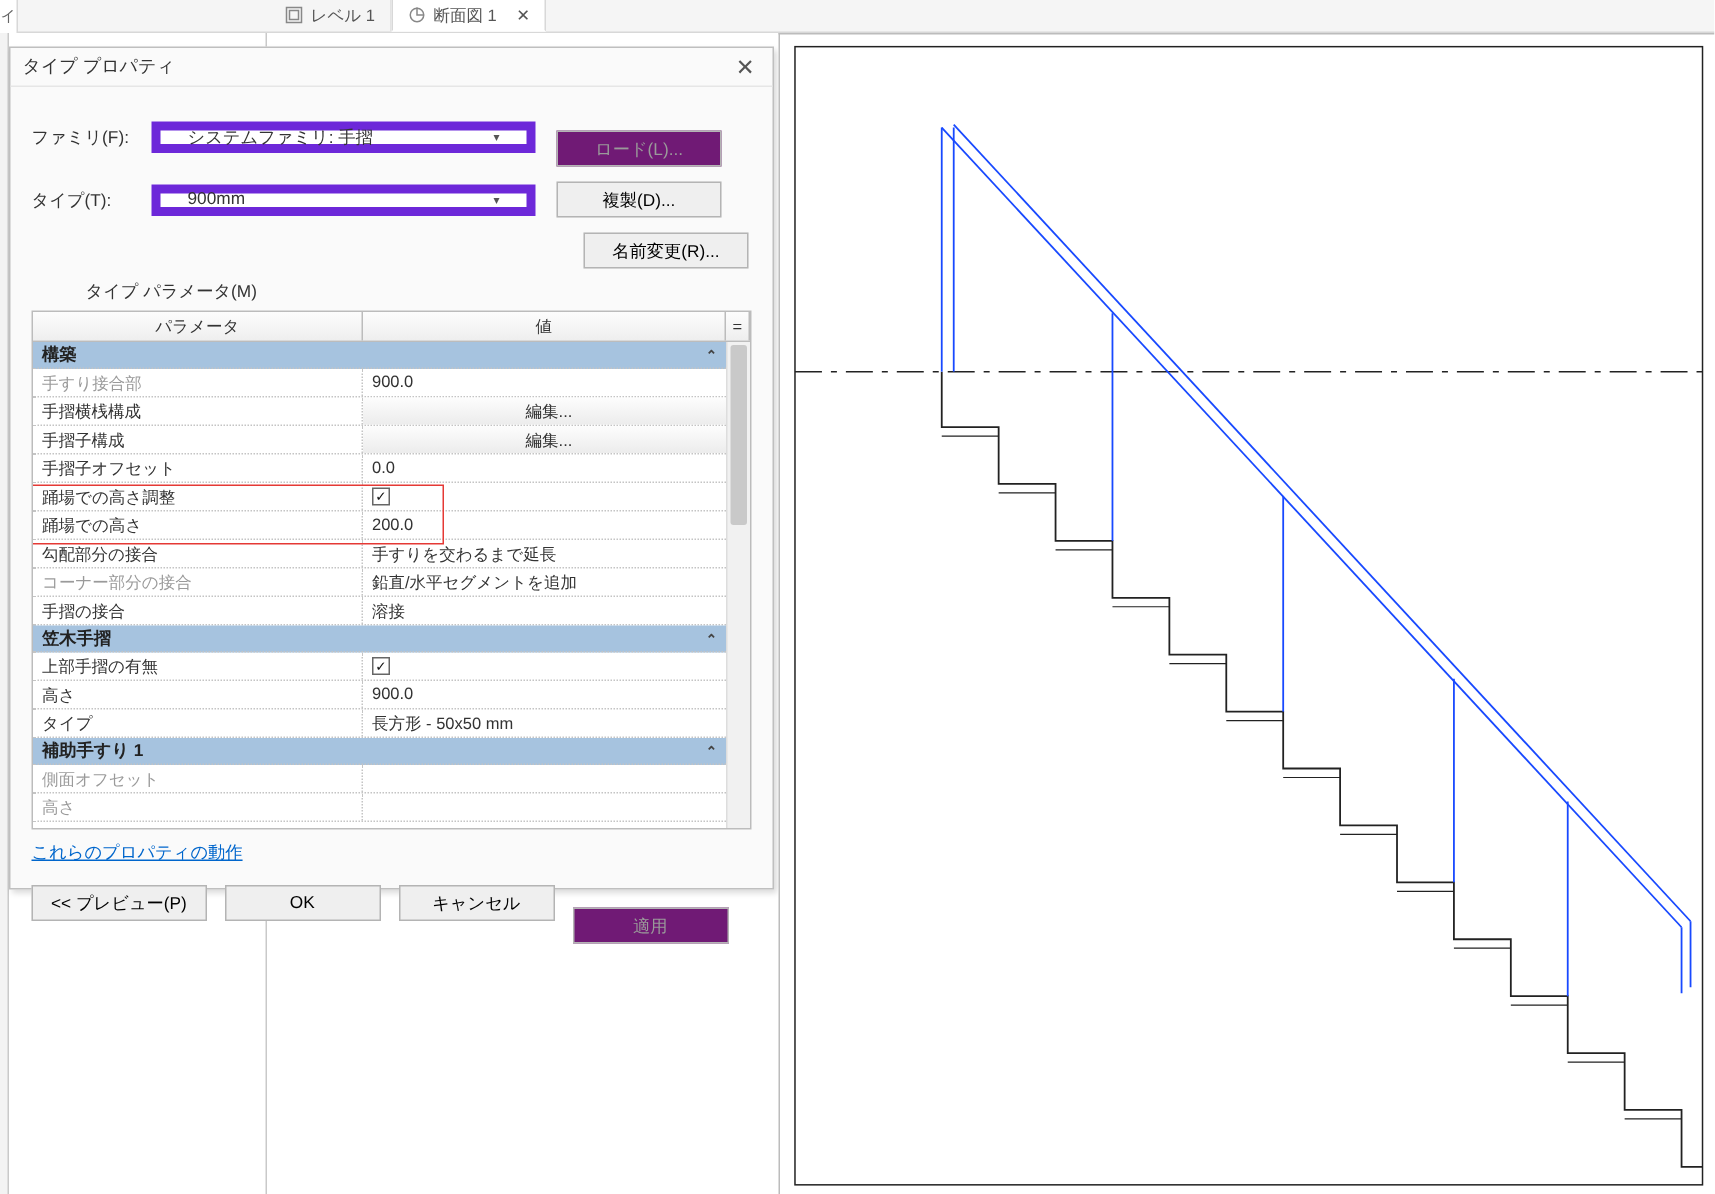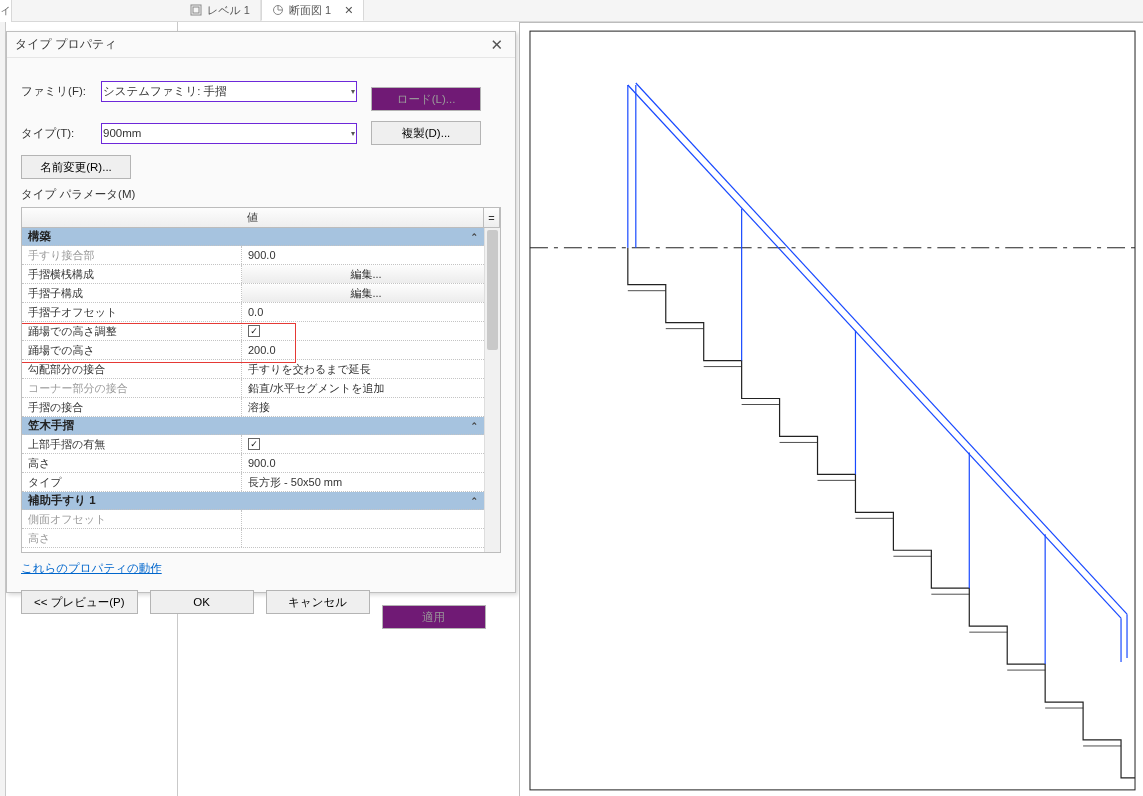--- a/index.html
+++ b/index.html
@@ -44,33 +44,33 @@
   .titlebar {
     height: 26px; display: flex; align-items: center; justify-content: space-between;
     padding: 0 8px; font-size: 12px; color: #333; border-bottom: 1px solid #e6e6e6;
   }
   .titlebar .close { font-size: 15px; color:#555; cursor:pointer; padding:0 4px; }
 
   .dlg-body { padding: 14px 14px 8px 14px; font-size: 11.5px; color:#333; }
   .row { display:flex; align-items:center; gap:14px; margin-bottom:10px; }
   .row label { width: 66px; }
   .select {
-    flex: 0 0 256px; height: 21px; border:1px solid #6d28d9; background:#fff;
-    display:flex; align-items:center; justify-content:space-between; padding:0 1px;
+    flex: 0 0 256px; height: 21px; border:6px solid #6d28d9; background:#fff;
+    display:flex; align-items:center; justify-content:space-between; padding:0 18px;
     font-size:11.5px; cursor:pointer;
   }
   .sel-caret { font-size:8px; color:#555; }
   .btn {
     height: 24px; border:1px solid #b4b4b4; background:#efefef;
     font-size:11.5px; padding:0 12px; cursor:pointer; min-width:110px;
     display:inline-flex; align-items:center; justify-content:center;
   }
   .btn[disabled] { color:#9a9a9a; background:#701a75; cursor:default;margin-top:15px; }
-  .btn-row-right { display:flex; justify-content:flex-start; margin-bottom:8px; padding-right:2px;}
-  .section-label { margin-top:6px; margin-bottom:5px; }
+  .btn-row-right { display:flex; justify-content:flex-end; margin-bottom:8px; padding-right:2px;}
+  .section-label { margin-top:6px; margin-bottom:5px;margin-left:36px; }
 
   
   .param-wrap { border:1px solid #bcbcbc; position:relative; height:346px; background:#fff; }
   .param-header {
     display:flex; height:20px; background:linear-gradient(#fdfdfd,#eee);
     border-bottom:1px solid #bcbcbc;
   }
   .param-header div {
     display:flex; align-items:center; justify-content:center; font-size:11px; color:#333;
     border-right:1px solid #bcbcbc;
@@ -179,20 +179,21 @@
     </div>
 
     <div class="btn-row-right">
       <button class="btn">名前変更(R)...</button>
     </div>
 
     <div class="section-label">タイプ パラメータ(M)</div>
 
     <div class="param-wrap">
       <div class="param-header">
+        <div class="col-param">パラメータ</div>
         <div class="col-value">値</div>
         <div class="col-scroll">=</div>
       </div>
 
       <div class="param-body">
         <div class="grp">
           <span>構築</span>
             <span class="chev">⌃</span>
         </div>
         <div class="prow dim">

